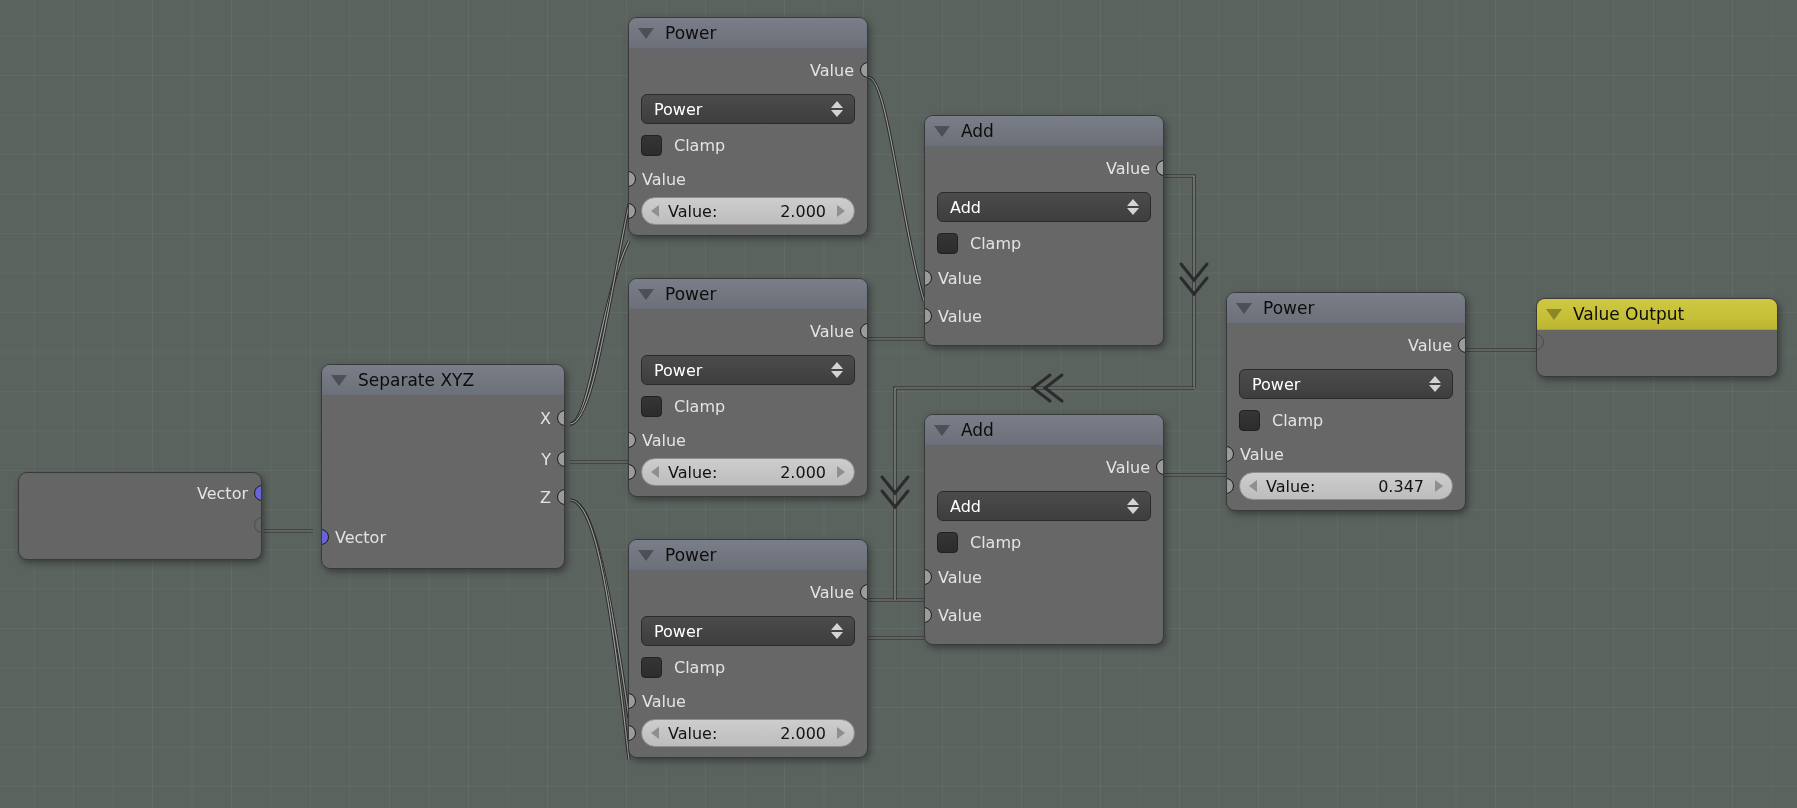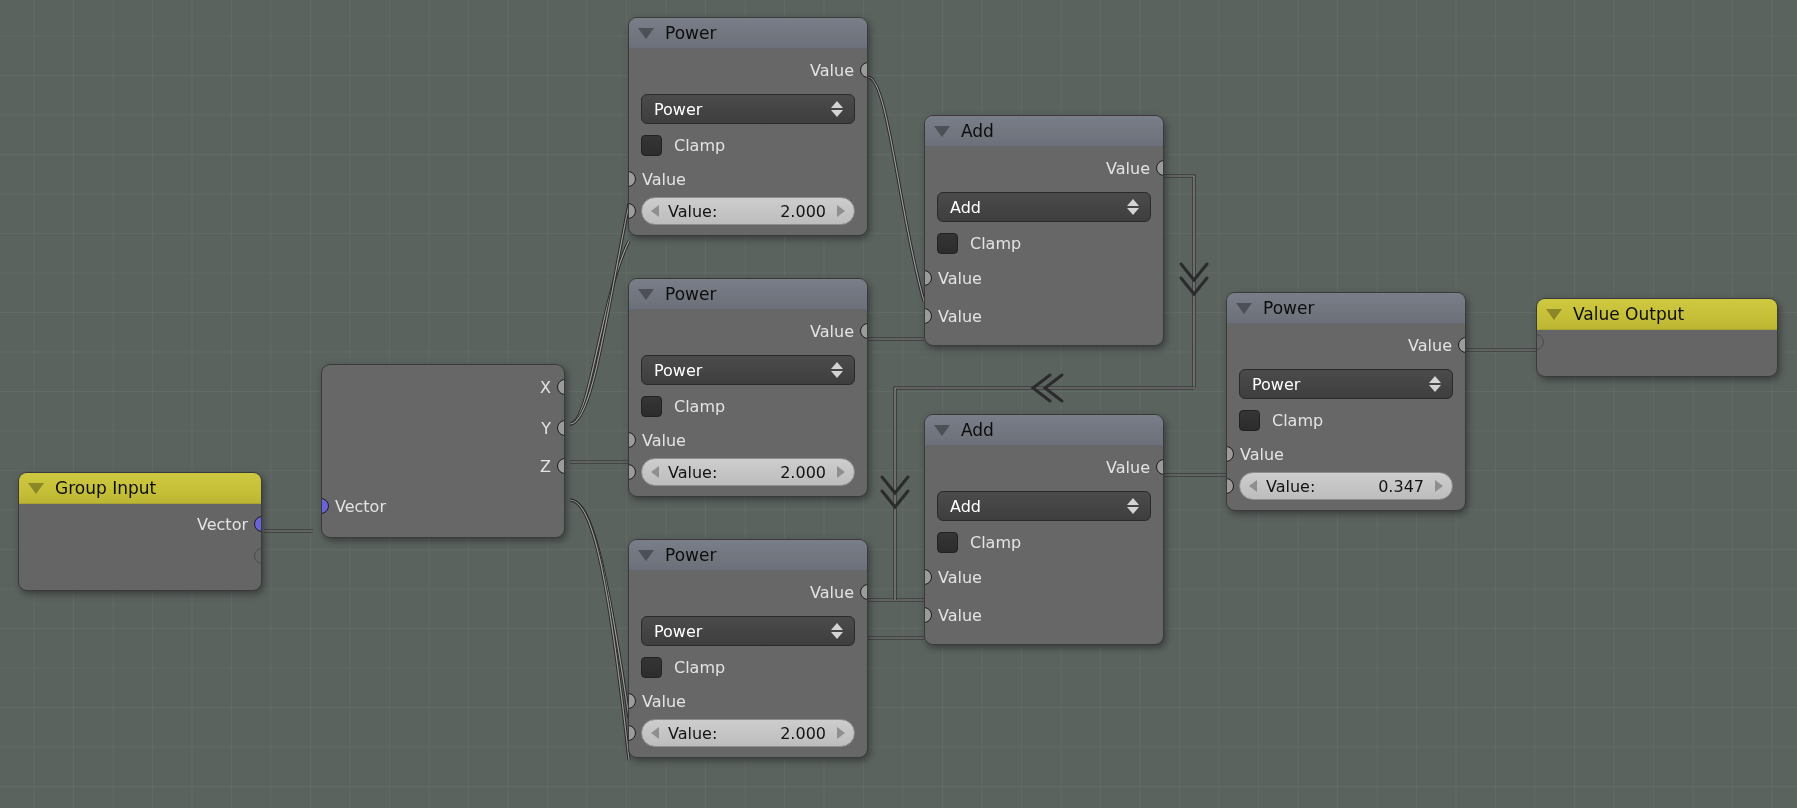--- a/index.html
+++ b/index.html
@@ -203,37 +203,37 @@
     <path class="arw" d="M 908,491 L 895,507 L 882,491"></path>
 
     <path class="nd" d="M 1163,475 L 1194,475 L 1226,475"></path>
     <path class="ndl" d="M 1163,475 L 1194,475 L 1226,475"></path>
 
     <path class="nd" d="M 1466,350 L 1538,350"></path>
     <path class="ndl" d="M 1466,350 L 1538,350"></path>
   </svg>
 
   <div class="node yellow" style="left:18px; top:472px; width:244px;">
-    <div class="node-header">
-      <span class="collapse-tri"></span>
-      <span class="node-title">Group Input</span>
-    </div>
     <div class="node-body">
       <div class="row out" style="height:40px;">
         <span class="row-label">Vector</span>
         <span class="socket vector" style="right:-9px; top:12px;"></span>
       </div>
       <div class="row out" style="height:36px;">
         <span class="socket empty" style="right:-9px; top:4px;"></span>
       </div>
       <div class="spacer"></div>
     </div>
   </div>
 
   <div class="node" style="left:321px; top:364px; width:244px;">
+    <div class="node-header">
+      <span class="collapse-tri"></span>
+      <span class="node-title">Separate XYZ</span>
+    </div>
     <div class="node-body">
       <div class="row out" style="height:44px;">
         <span class="row-label">X</span>
         <span class="socket gray" style="right:-9px; top:14px;"></span>
       </div>
       <div class="row out" style="height:38px;">
         <span class="row-label">Y</span>
         <span class="socket gray" style="right:-9px; top:11px;"></span>
       </div>
       <div class="row out" style="height:38px;">

